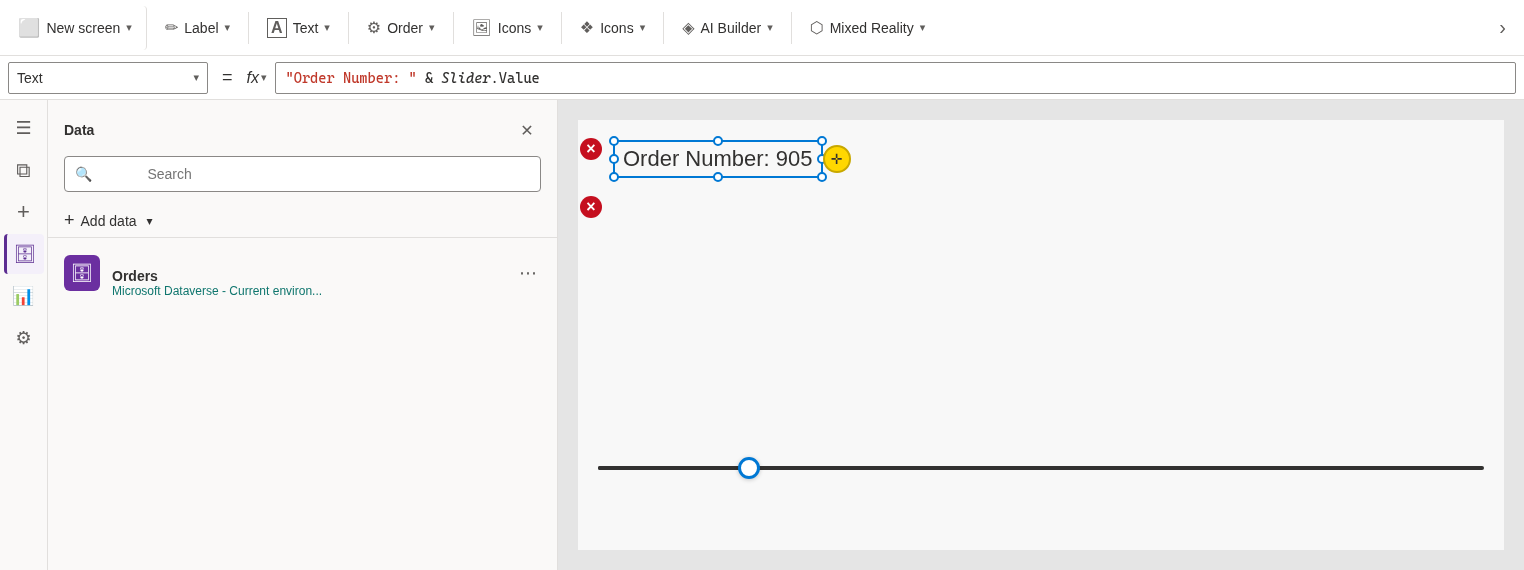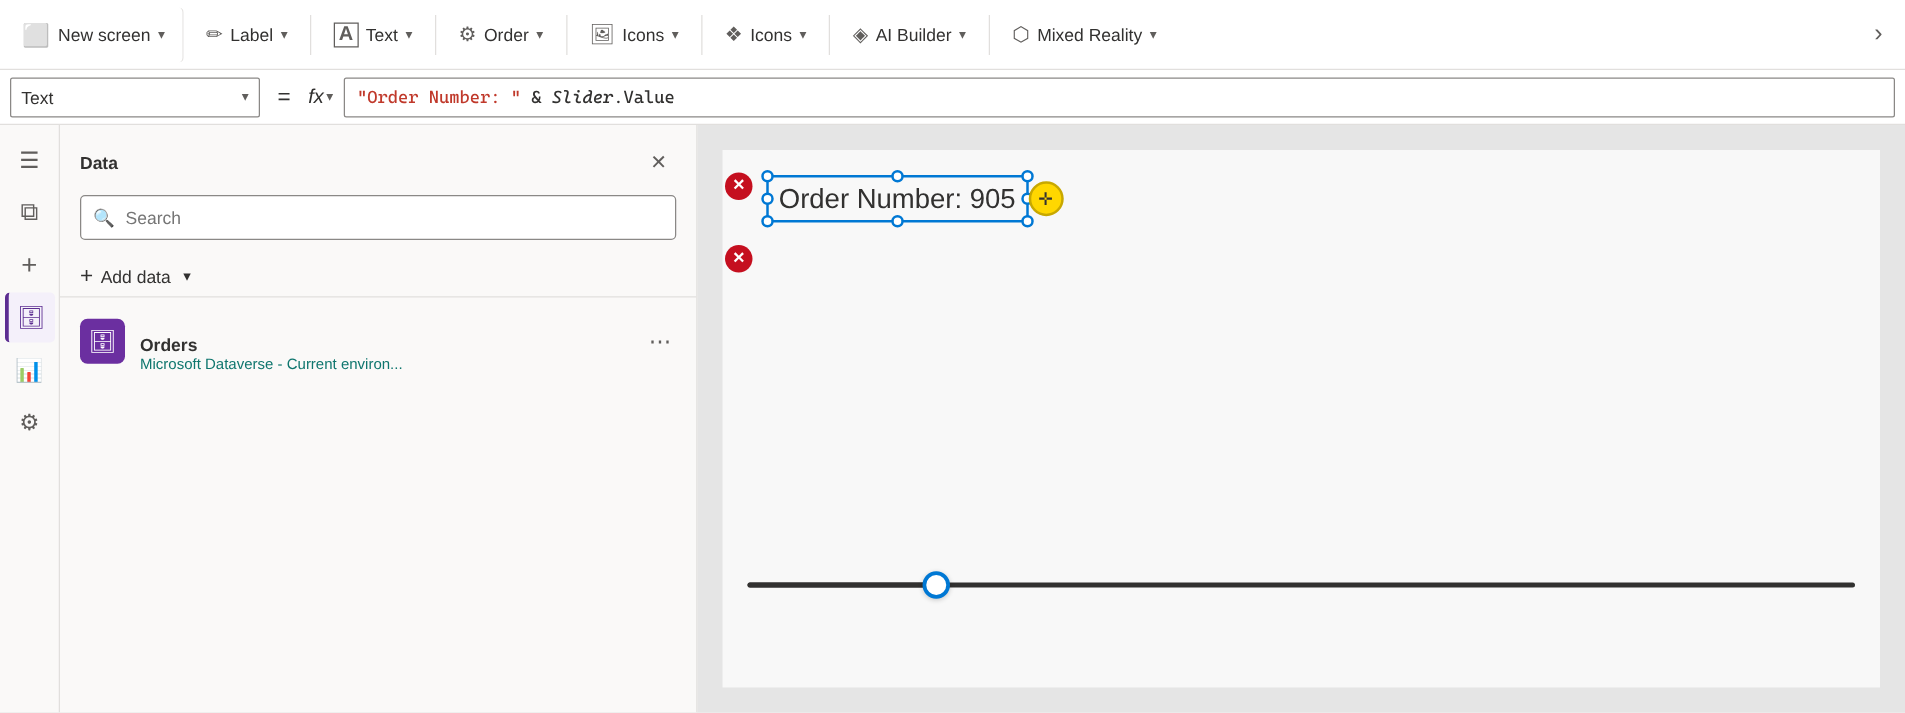--- a/index.html
+++ b/index.html
@@ -158,20 +158,21 @@
       height: 36px;
       gap: 8px;
     }
     .search-box input {
       border: none;
       outline: none;
       font-size: 14px;
       color: #8b5cf6;
       width: 100%;
       background: transparent;
+      margin-left: 47px;
     }
     .search-icon { font-size: 14px; color: #605e5c; }
     .add-data-btn {
       display: flex;
       align-items: center;
       gap: 6px;
       padding: 6px 16px;
       font-size: 14px;
       color: #323130;
       cursor: pointer;

